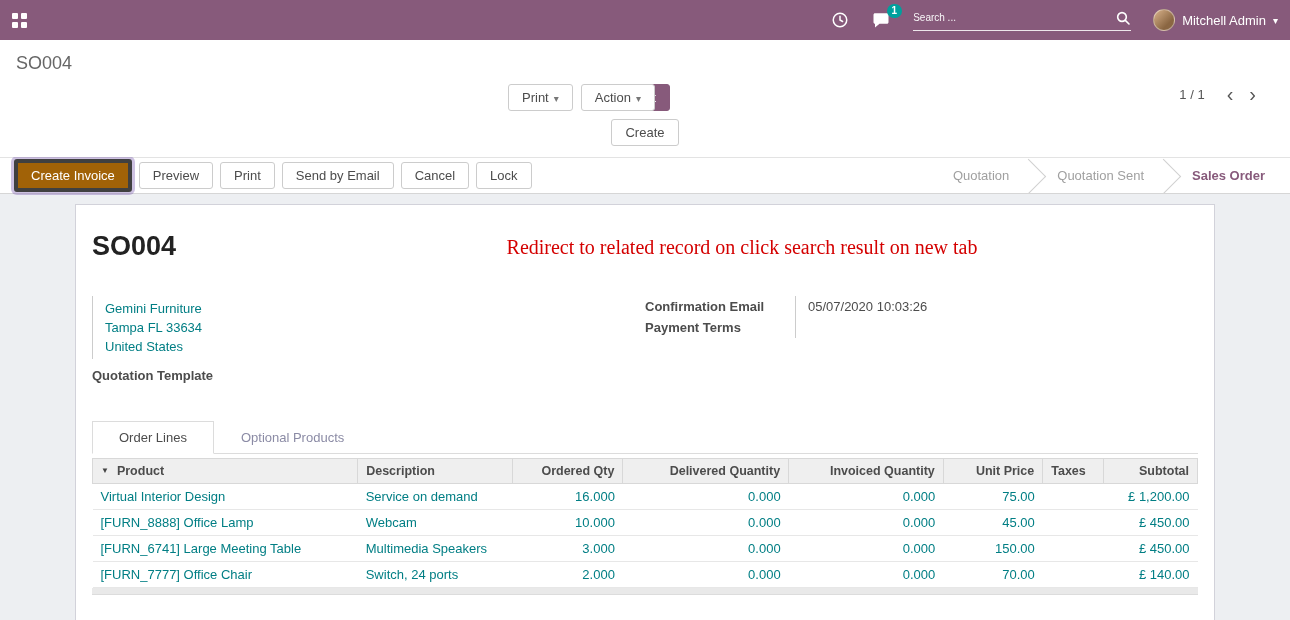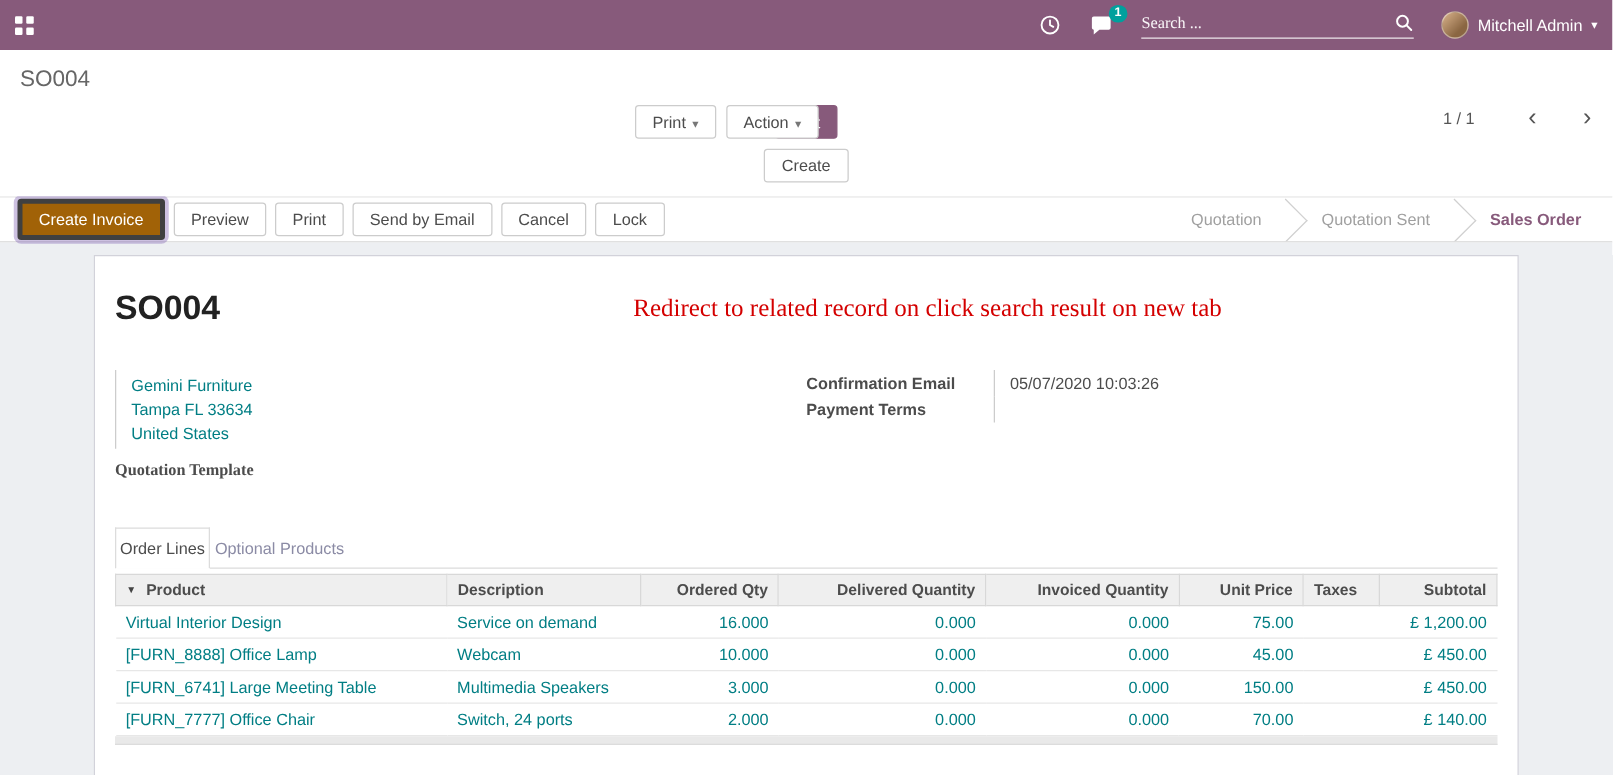--- a/index.html
+++ b/index.html
@@ -7,36 +7,36 @@
   body { font-family: "Liberation Sans", sans-serif; font-size: 13px; color: #4c4c4c; }
 
   
   .topbar { height: 40px; background: #875A7B; display: flex; align-items: center; justify-content: space-between; padding: 0 12px; }
   .apps-icon { width: 15px; height: 15px; display: grid; grid-template-columns: 1fr 1fr; gap: 3px; cursor: pointer; }
   .apps-icon span { background: #fff; border-radius: 1px; }
   .topbar-right { display: flex; align-items: center; gap: 22px; }
   .tb-icon { display: flex; align-items: center; position: relative; cursor: pointer; }
   .msg-badge { position: absolute; top: -7px; right: -11px; background: #00A09D; color: #fff; font-size: 10px; line-height: 1; padding: 2px 5px; border-radius: 8px; font-weight: bold; }
   .searchbox { width: 218px; display: flex; align-items: center; border-bottom: 1px solid rgba(255,255,255,.85); padding-bottom: 4px; }
-  .searchbox input { flex: 1; background: transparent; border: 0; outline: none; color: #bef264; font-size: 13px; font-family: Liberation Serif, serif; }
+  .searchbox input { flex: 1; background: transparent; border: 0; outline: none; color: #bef264; font-size: 10px; font-family: Liberation Sans, sans-serif; }
   .searchbox input::placeholder { color: rgba(255,255,255,.95); }
   .usermenu { display: flex; align-items: center; gap: 7px; cursor: pointer; }
   .avatar { width: 22px; height: 22px; border-radius: 50%; background: linear-gradient(135deg, #d9b38c 0%, #8a6642 70%); border: 1px solid rgba(255,255,255,.4); }
   .username { color: #fff; }
   .user-caret { color: #fff; font-size: 10px; }
 
   
   .breadcrumb-row { padding: 13px 16px 2px; background: #fff; }
   .breadcrumb { font-size: 18px; color: #666; }
   .cp-row { position: relative; padding: 8px 16px 11px; background: #fff; display: flex; align-items: center; gap: 8px; flex-direction: column; }
   .btn { font-family: inherit; font-size: 13px; padding: 5px 13px; border-radius: 3px; border: 1px solid #ccc; background: #fff; color: #4c4c4c; cursor: pointer; white-space: nowrap; }
   .btn-primary { background: #875A7B; border-color: #875A7B; color: #fff; }
   .btn .dd-caret { font-size: 10px; margin-left: 5px; color: #777; }
   .cp-center { position: absolute; left: 508px; display: flex; gap: 8px; }
-  .pager { position: absolute; right: 9px; display: flex; align-items: center; gap: 21px; }
+  .pager { position: absolute; right: 26px; display: flex; align-items: center; }
   .pager-count { color: #555; margin-right: 14px; }
   .pager-btn { border: 0; background: none; font-size: 20px; color: #555; line-height: 1; padding: 0 8px; cursor: pointer; }
 
   
   .statusbar { background: #fff; border-top: 1px solid #e3e3e3; border-bottom: 1px solid #d6d6d6; height: 37px; display: flex; justify-content: space-between; align-items: stretch; padding-left: 14px; }
   .sb-left { display: flex; align-items: center; gap: 7px; }
   .btn-invoice { background: #a16207; border: 4px solid #404040; color: #fff; box-shadow: 0 0 0 3px rgba(130,100,180,.4); }
   .sb-right { display: flex; align-items: stretch; padding-right: 1px; overflow: hidden; }
   .status-step { position: relative; display: flex; align-items: center; padding: 0 24px; color: #a0a0a0; cursor: pointer; }
   .status-step:not(:last-child)::after { content: ""; position: absolute; right: -8px; top: 50%; width: 24px; height: 24px; margin-top: -12px; transform: rotate(45deg); border-top: 1px solid #d0d0d0; border-right: 1px solid #d0d0d0; }
@@ -51,25 +51,25 @@
   .annotation { flex: 1; text-align: center; padding-left: 110px; padding-top: 5px; font-family: "Liberation Serif", serif; font-size: 20px; color: #d40000; }
 
   .field-groups { display: flex; margin-top: 34px; }
   .o-group { width: 50%; }
   .field-row { display: flex; }
   .f-label { width: 150px; flex-shrink: 0; font-weight: bold; color: #4c4c4c; padding: 3px 10px 3px 0; }
   .f-value { flex: 1; border-left: 1px solid #ccc; padding: 3px 0 3px 12px; }
   .f-value.no-sep { border-left: none; }
   .link { color: #017E84; }
   .customer-lines div { line-height: 19px; }
-  .mt6 { margin-top: 6px; font-family: Liberation Serif, serif; }
+  .mt6 { margin-top: 6px; }
   .dark-value { color: #4c4c4c; }
 
   .tabs { display: flex; margin-top: 34px; border-bottom: 1px solid #dcdcdc; }
-  .tab { padding: 8px 3px; color: #8b8ba5; cursor: pointer; position: relative; top: 1px; border: 1px solid transparent; }
+  .tab { padding: 8px 26px; color: #8b8ba5; cursor: pointer; position: relative; top: 1px; border: 1px solid transparent; }
   .tab.active { background: #fff; border-color: #dcdcdc; border-bottom-color: #fff; color: #4c4c4c; }
 
   .order-table { width: 100%; border-collapse: collapse; margin-top: 4px; table-layout: fixed; }
   .order-table th { background: #efefef; border: 1px solid #d8d8d8; font-size: 12.5px; font-weight: bold; color: #4c4c4c; padding: 5px 8px; text-align: left; overflow: hidden; white-space: nowrap; }
   .order-table th.num { text-align: right; }
   .order-table td { padding: 5px 8px; border-bottom: 1px solid #e7e7e7; color: #017E84; overflow: hidden; white-space: nowrap; }
   .order-table td.num { text-align: right; }
   .hdr-caret { font-size: 8px; color: #444; margin-right: 8px; vertical-align: 2px; cursor: pointer; }
   .table-strip { height: 7px; background: #e9e9e9; border-bottom: 1px solid #dcdcdc; }
 </style>

